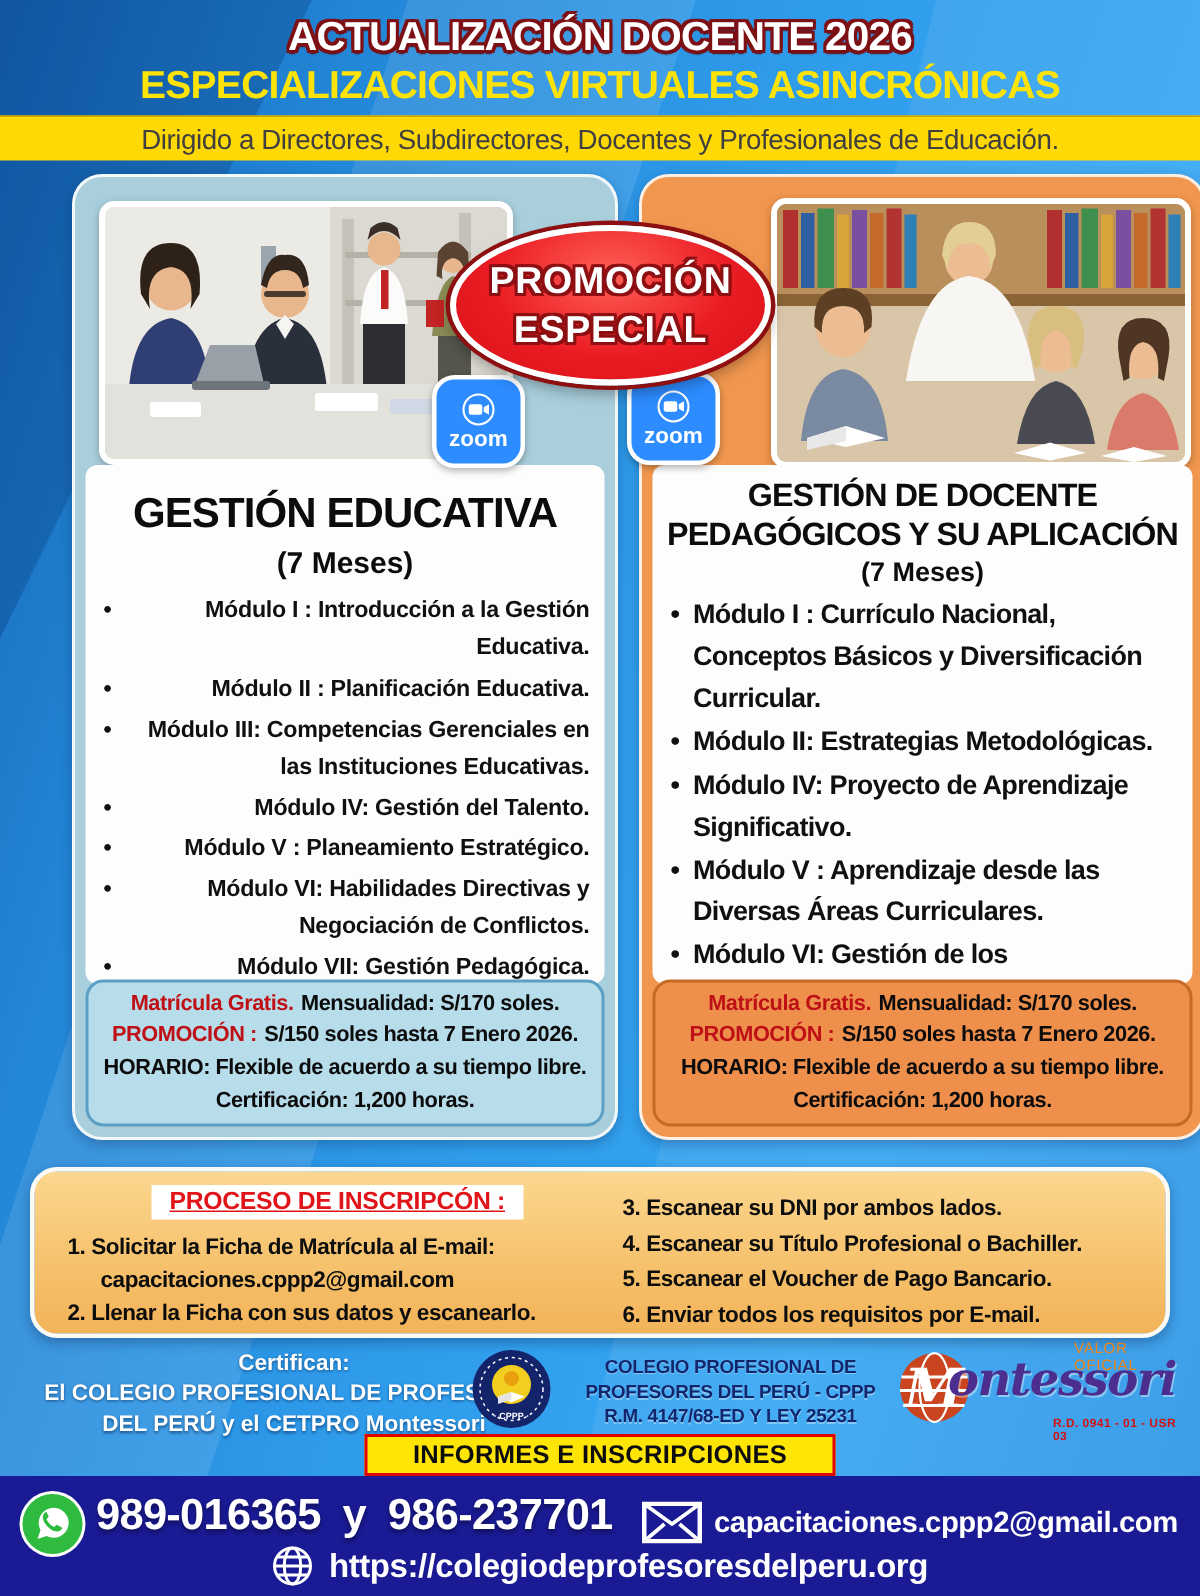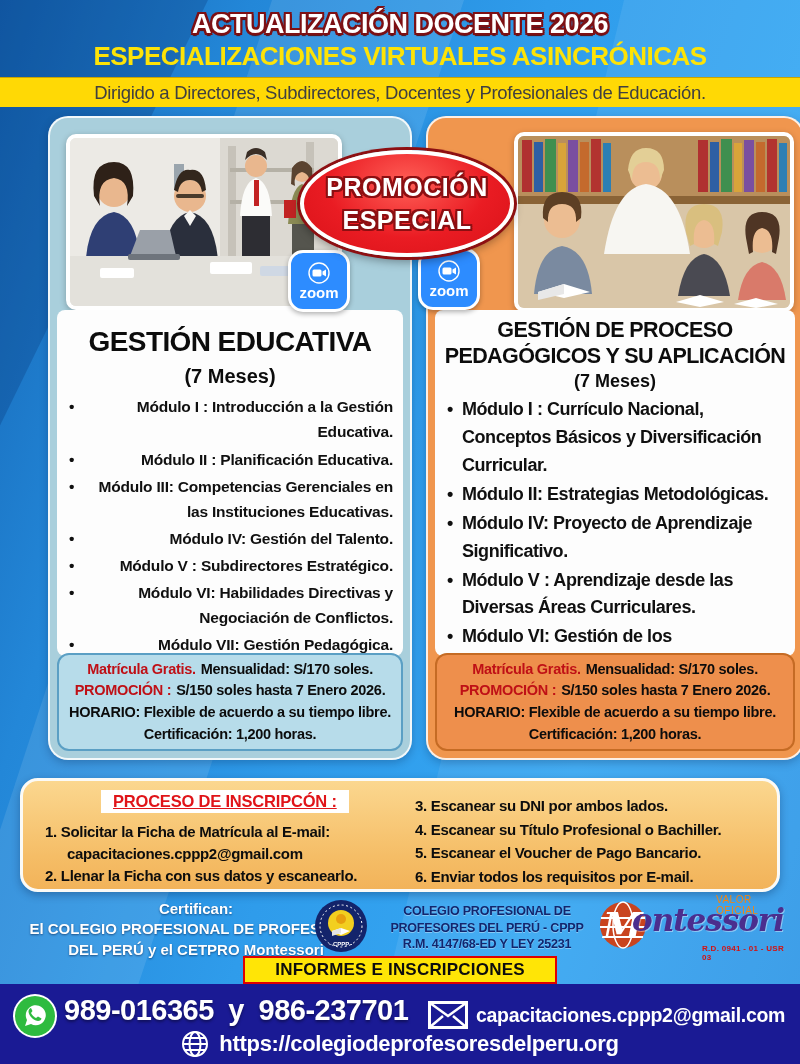--- a/index.html
+++ b/index.html
@@ -169,21 +169,21 @@
       </svg>
     </div>
     <div class="panel">
       <div class="course-title">GESTIÓN EDUCATIVA</div>
       <div class="duration">(7 Meses)</div>
       <ul class="modules">
         <li>Módulo I  : Introducción a la Gestión Educativa.</li>
         <li>Módulo II : Planificación Educativa.</li>
         <li>Módulo III: Competencias Gerenciales en las Instituciones Educativas.</li>
         <li>Módulo IV: Gestión del Talento.</li>
-        <li>Módulo V : Subdirectores Estratégico.</li>
+        <li>Módulo V : Planeamiento Estratégico.</li>
         <li>Módulo VI: Habilidades Directivas y Negociación de Conflictos.</li>
         <li>Módulo VII: Gestión Pedagógica.</li>
       </ul>
     </div>
     <div class="pricing">
       <div><span class="red-lbl">Matrícula Gratis.</span><span class="gap">Mensualidad: S/170 soles.</span></div>
       <div><span class="red-lbl">PROMOCIÓN :</span><span class="gap">S/150 soles hasta 7 Enero 2026.</span></div>
       <div>HORARIO: Flexible de acuerdo a su tiempo libre.</div>
       <div>Certificación: 1,200 horas.</div>
     </div>
@@ -228,21 +228,21 @@
         <path d="M228 102q-4-26 16-26 21 0 17 26l-3 16-4-2q2-22-10-24-11 2-9 24l-4 2z" fill="#4f3524"></path>
         <path d="M220 164q5-34 24-38 19 4 24 38z" fill="#d97a6a"></path>
 
         <path d="M20 156l26-8 26 8-26 6z" fill="#fff"></path>
           <path d="M20 156l26-8v10l-26 6z" fill="#e8e8e8"></path>
         <path d="M158 166l24-7 24 7-24 5z" fill="#fff"></path>
         <path d="M216 168l22-6 22 6-22 4z" fill="#fff"></path>
       </svg>
     </div>
     <div class="panel">
-      <div class="course-title">GESTIÓN DE PROCESO</div>
+      <div class="course-title">GESTIÓN DE DOCENTE</div>
       <div class="course-title">PEDAGÓGICOS Y SU APLICACIÓN</div>
       <div class="duration">(7 Meses)</div>
       <ul class="modules">
         <li>Módulo I : Currículo Nacional, Conceptos Básicos y Diversificación Curricular.</li>
         <li>Módulo II: Estrategias Metodológicas.</li>
         <li>Módulo IV: Proyecto de Aprendizaje Significativo.</li>
         <li>Módulo V :  Aprendizaje desde las Diversas Áreas Curriculares.</li>
         <li>Módulo VI: Gestión de los Aprendizajes.</li>
         <li>Módulo VII: Monitoreo y Acompañamiento Pedagógico.</li>
       </ul>

